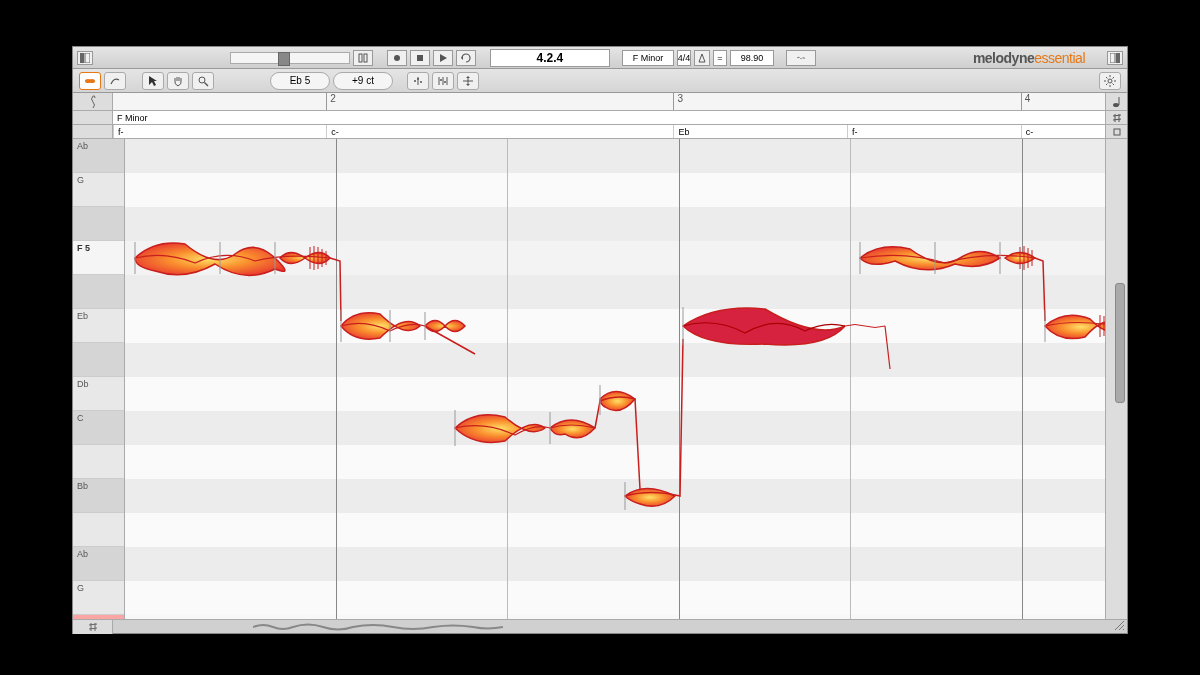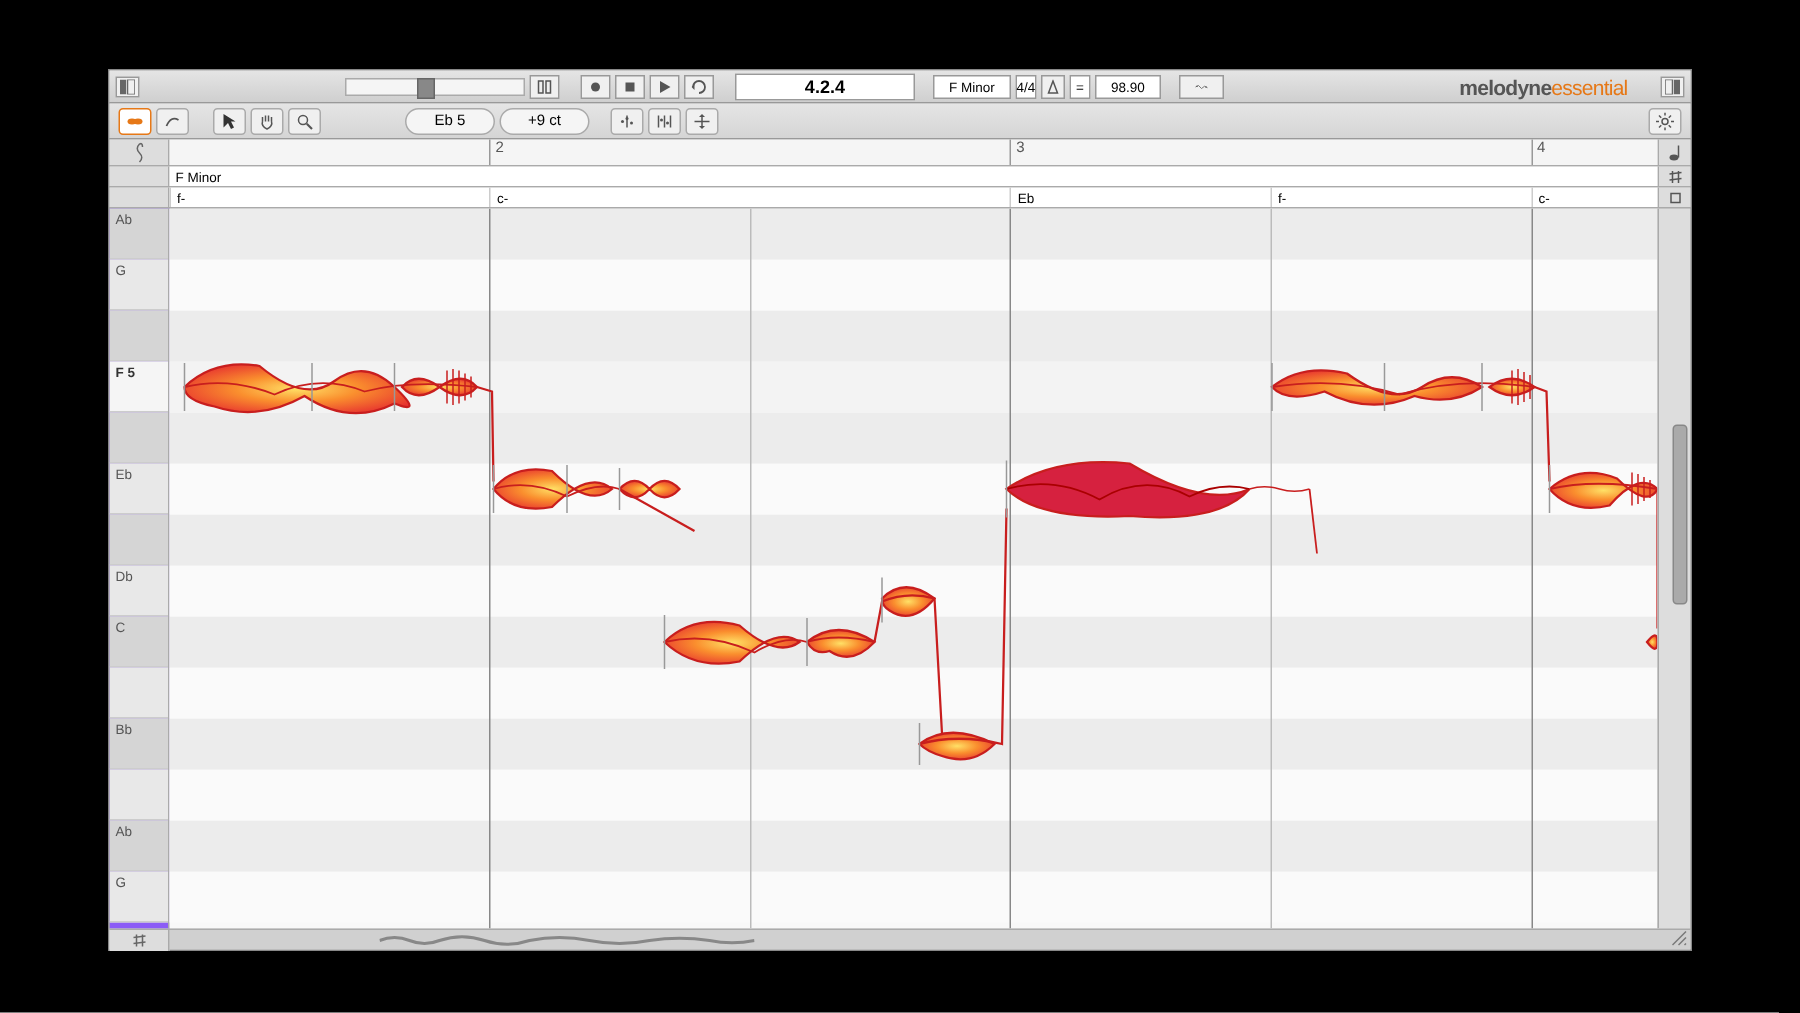--- a/index.html
+++ b/index.html
@@ -43,21 +43,21 @@
 .key-strip { flex:1; background:#fff; position:relative; }
 .key-label { position:absolute; top:0; height:100%; padding-left:4px; line-height:14px; }
 .key-end { width:22px; background:#ddd; border-left:1px solid #aaa; display:flex; align-items:center; justify-content:center;}
 
 .chord-row { height:14px; display:flex; border-bottom:1px solid #aaa; font-size:9px; }
 .chord-strip { flex:1; background:#fff; position:relative; }
 .chord-seg { position:absolute; top:0; height:100%; border-left:1px solid #ccc; padding-left:4px; line-height:14px; }
 
 
 .editor { flex:1; display:flex; position:relative; overflow:hidden; }
-.piano-col { width:40px; background:#8b5cf6; border-right:1px solid #aaa; position:relative; }
+.piano-col { width:52px; background:#fca5a5; border-right:1px solid #aaa; position:relative; }
 .note-label { position:absolute; left:0; width:100%; height:34px; border-bottom:1px solid #ccc; font-size:9px; padding:2px 4px; color:#555; }
 .note-label.white { background:#e8e8e8; }
 .note-label.shade { background:#d5d5d5; }
 .note-label.current { background:#f5f5f5; font-weight:bold; color:#333;}
 .grid { flex:1; position:relative; background:#f8f8f8; }
 .grid-row { position:absolute; left:0; width:100%; height:34px; }
 .grid-row.white { background:#fafafa; }
 .grid-row.shade { background:#ececec; }
 .grid-bar { position:absolute; top:0; height:100%; border-left:1px solid #bbb; }
 .grid-bar.strong { border-left:1px solid #888; }

